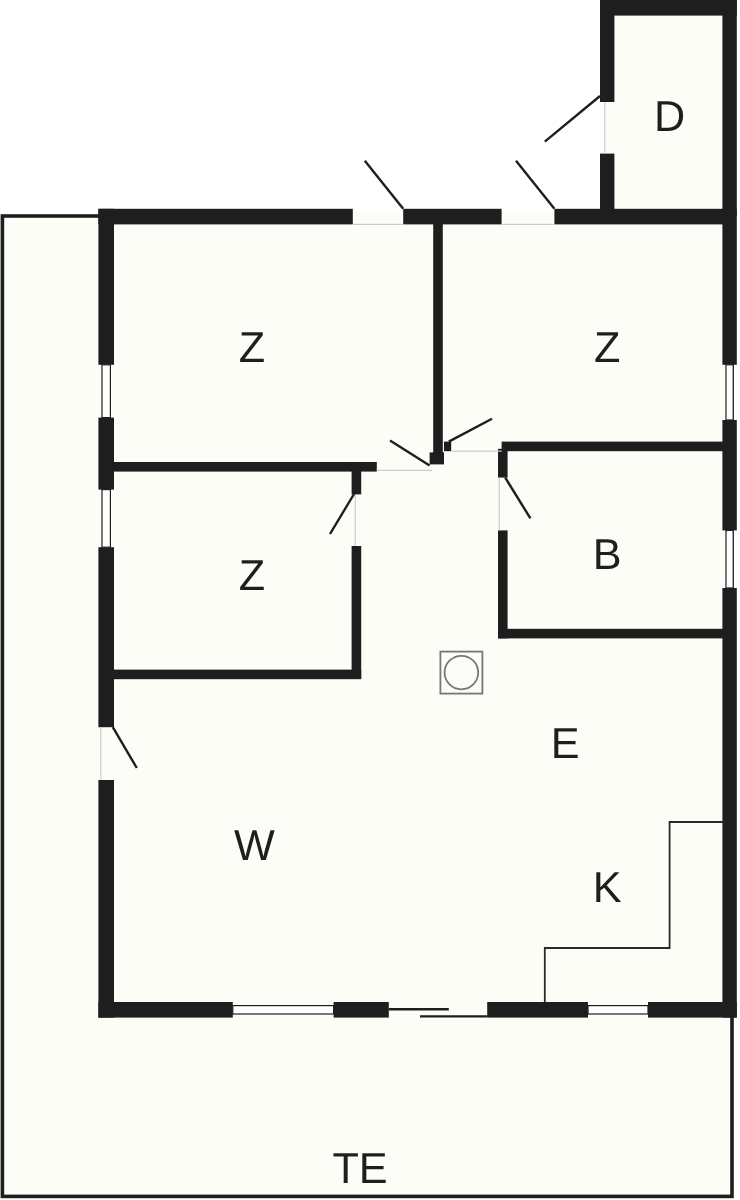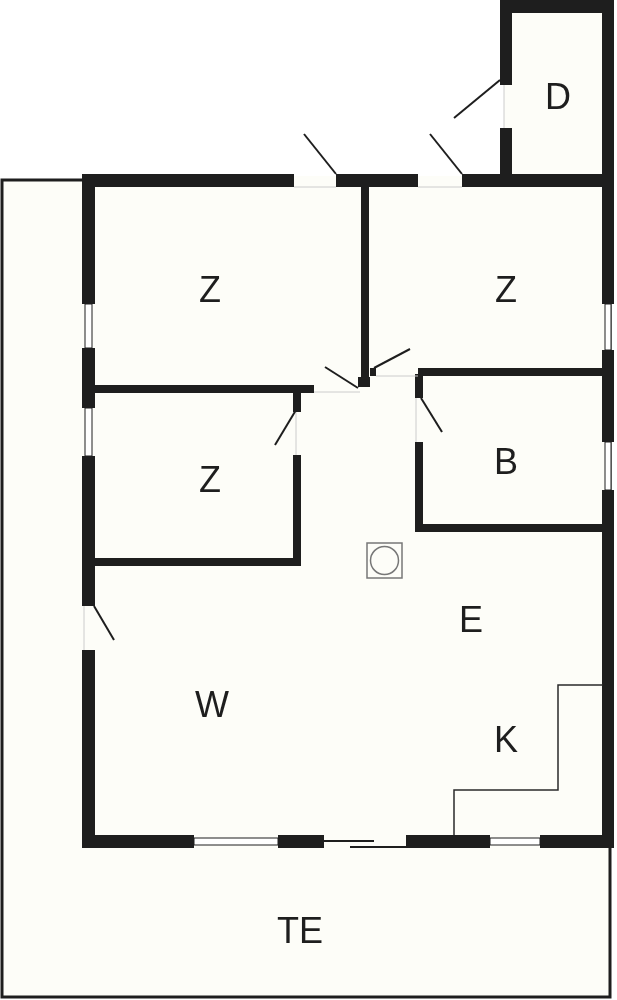--- a/index.html
+++ b/index.html
@@ -117,13 +117,13 @@
 </svg>
 
 <div class="label" style="left:210px;top:290px;">Z</div>
 <div class="label" style="left:506px;top:290px;">Z</div>
 <div class="label" style="left:210px;top:480px;">Z</div>
 <div class="label" style="left:506px;top:462px;">B</div>
 <div class="label" style="left:558px;top:97px;">D</div>
 <div class="label" style="left:471px;top:620px;">E</div>
 <div class="label" style="left:212px;top:705px;">W</div>
 <div class="label" style="left:506px;top:740px;">K</div>
-<div class="label" style="left:300px;top:931px;">TE</div>
+<div class="label" style="left:300px;top:974px;">TE</div>
 
 </body></html>

